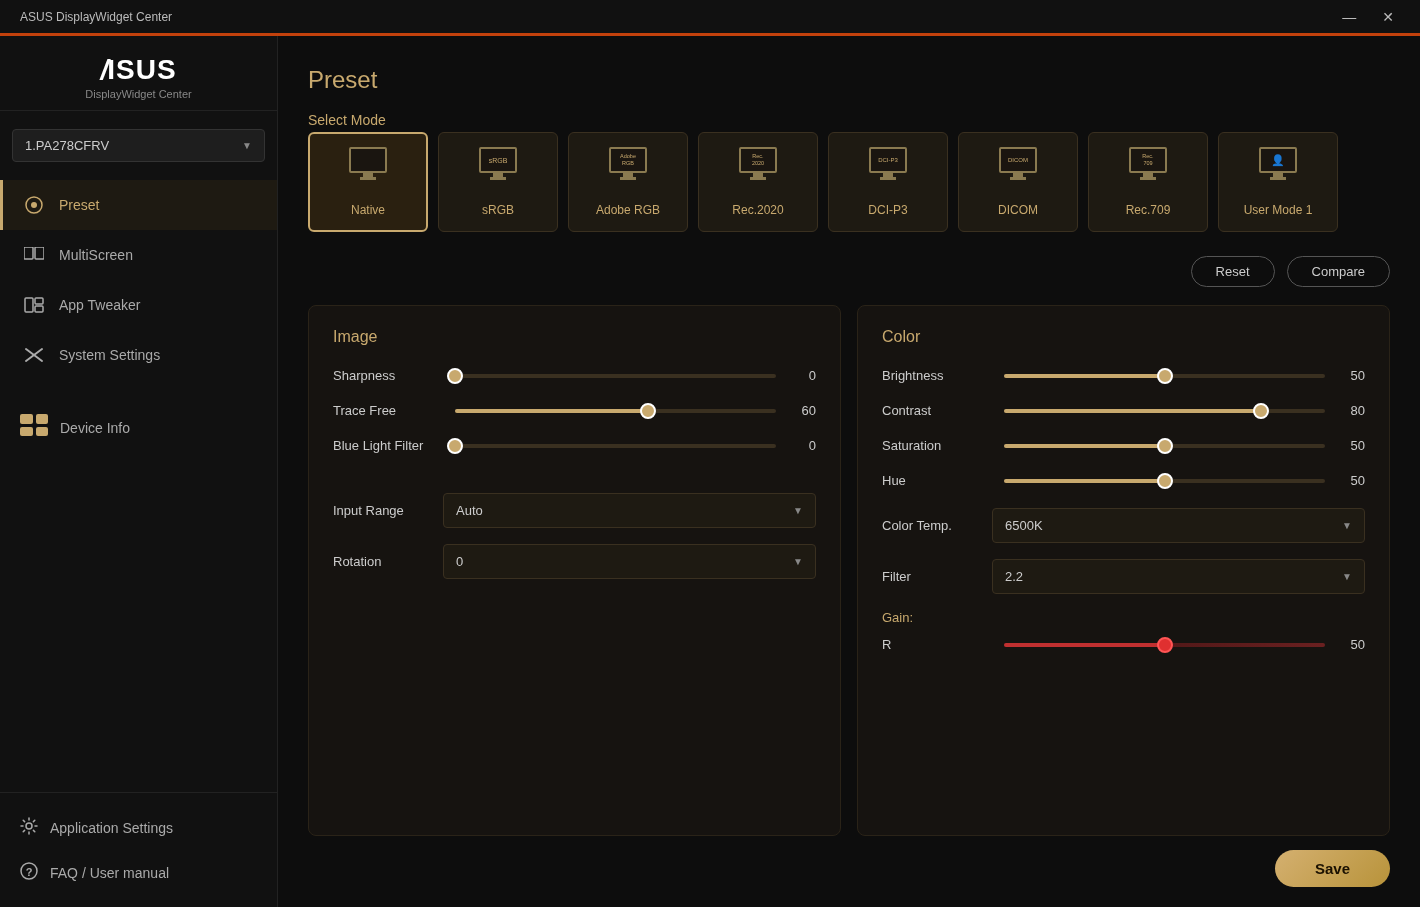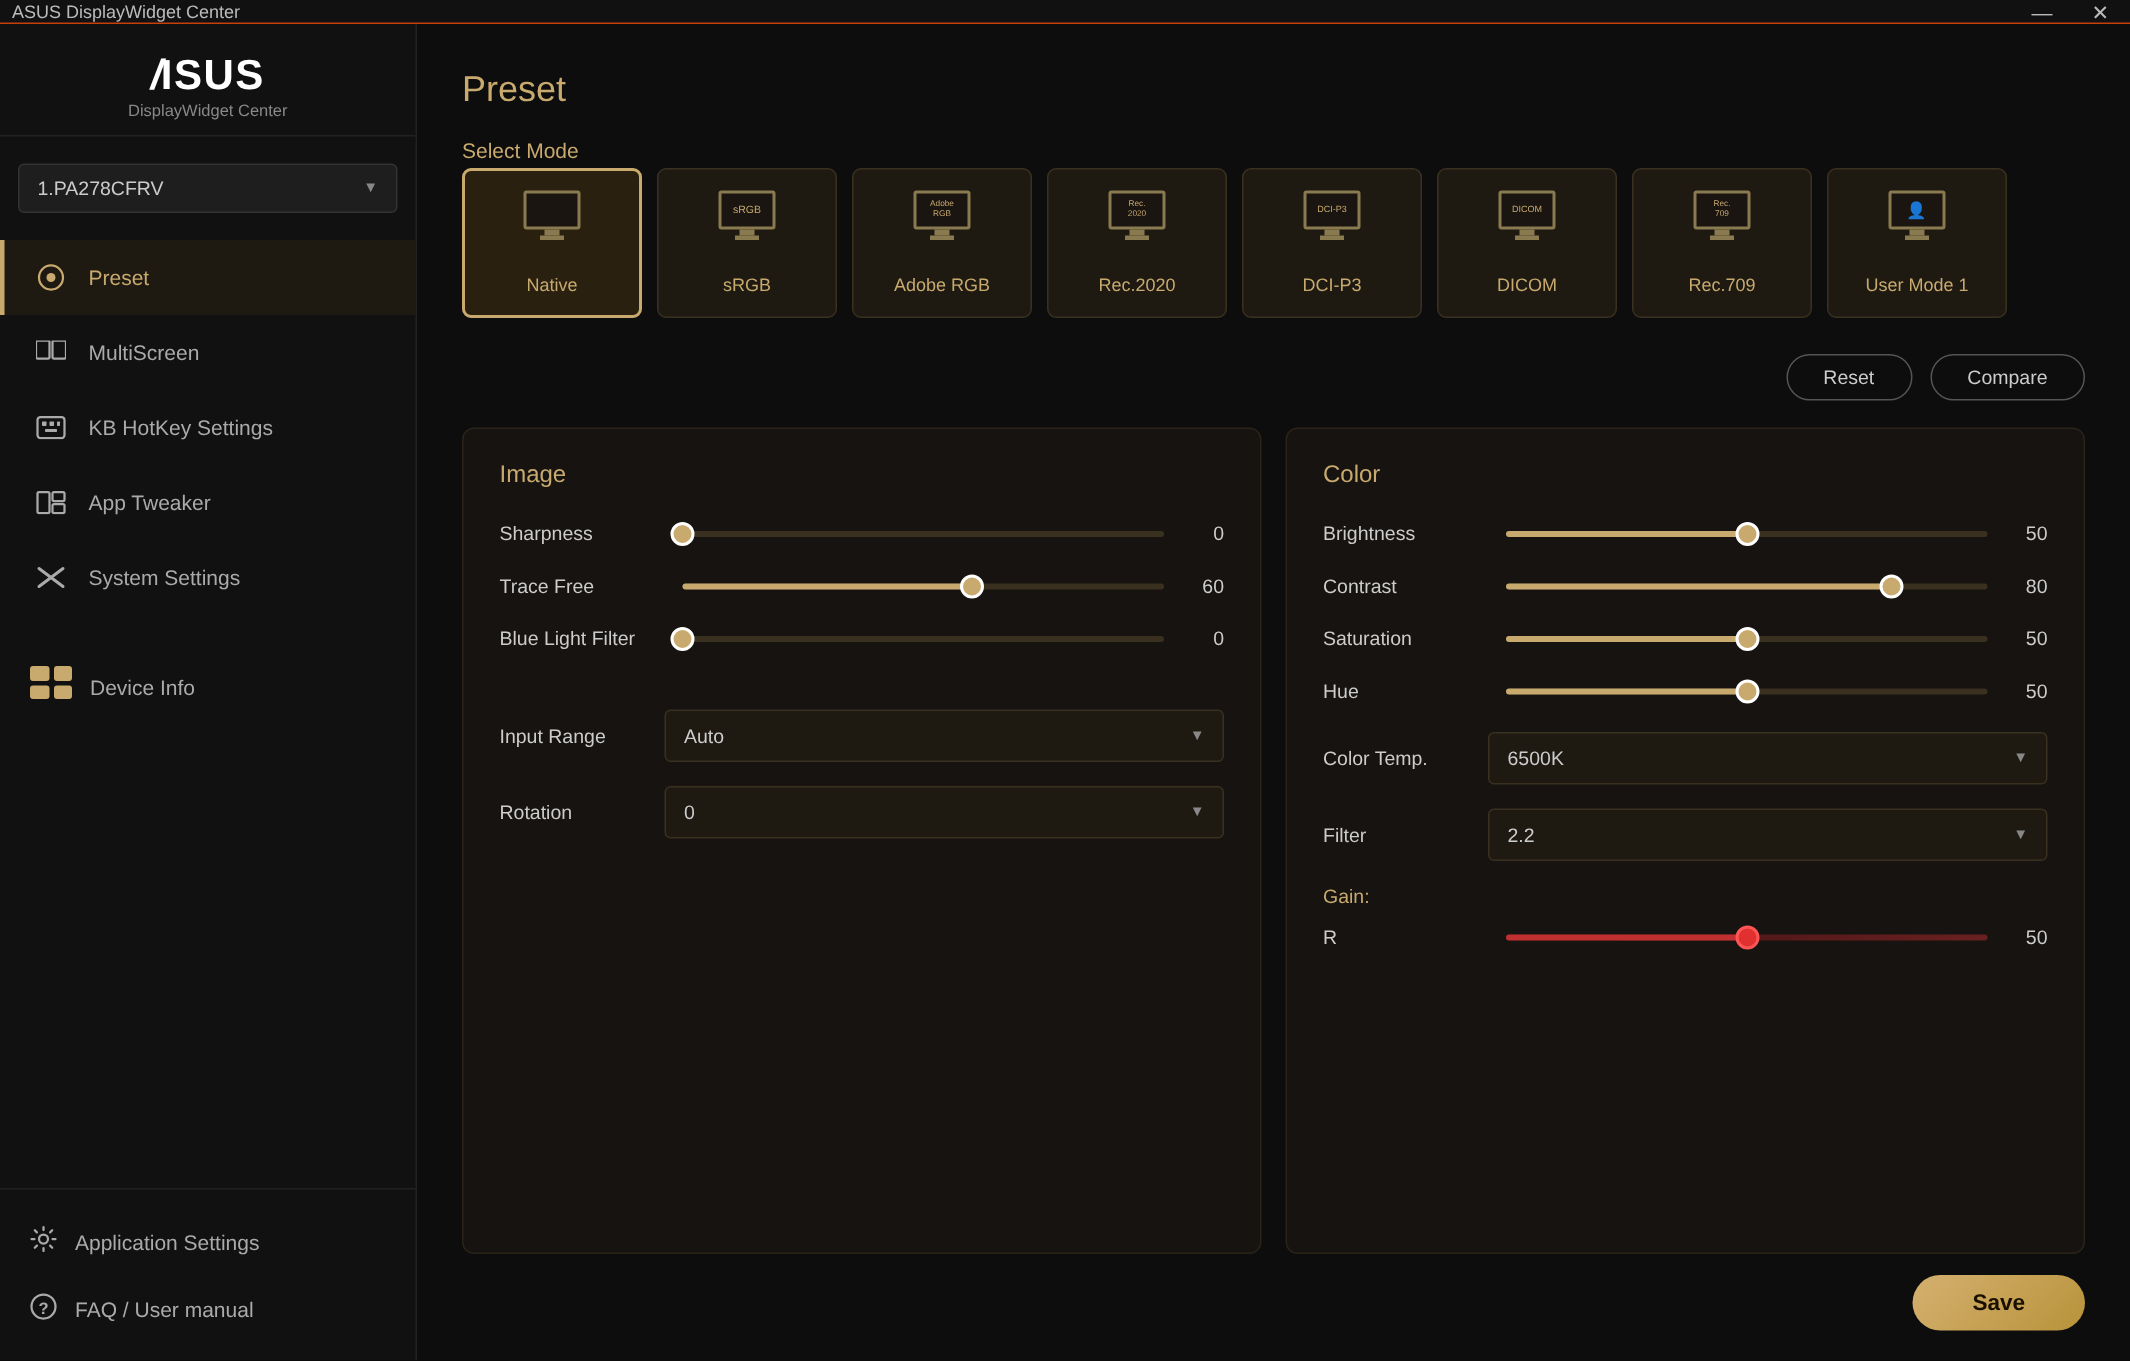--- a/index.html
+++ b/index.html
@@ -9,27 +9,27 @@
       background: #0a0a0a;
       font-family: 'Segoe UI', Arial, sans-serif;
       color: #ccc;
       overflow: hidden;
       display: flex;
       flex-direction: column;
     }
 
     
     .title-bar {
-      height: 16px;
+      height: 36px;
       background: #111;
       display: flex;
       align-items: center;
-      padding: 0 8px;
+      padding: 0 20px;
       flex-shrink: 0;
-      border-bottom: 1px solid #c2410c;
+      border-bottom: 3px solid #c2410c;
     }
     .title-bar-title {
       font-size: 12px;
       color: #bbb;
       flex: 1;
     }
     .title-bar-controls {
       display: flex;
       gap: 14px;
     }
@@ -448,32 +448,20 @@
           <svg width="20" height="16" viewBox="0 0 20 16">
               <rect x="0" y="0" width="9" height="12" rx="1" fill="none" stroke="#aaa" stroke-width="1.5"></rect>
               <rect x="11" y="0" width="9" height="12" rx="1" fill="none" stroke="#aaa" stroke-width="1.5"></rect>
             </svg>
         </span>
         <span class="nav-label">MultiScreen</span>
       </div>
       <div class="nav-item">
         <span class="nav-icon">
           <svg width="20" height="16" viewBox="0 0 20 16">
-              <rect x="1" y="1" width="18" height="14" rx="2" fill="none" stroke="#aaa" stroke-width="1.5"></rect>
-              <rect x="4" y="4" width="3" height="3" rx="0.5" fill="#aaa"></rect>
-              <rect x="9" y="4" width="3" height="3" rx="0.5" fill="#aaa"></rect>
-              <rect x="14" y="4" width="2" height="3" rx="0.5" fill="#aaa"></rect>
-              <rect x="6" y="9" width="8" height="2" rx="0.5" fill="#aaa"></rect>
-            </svg>
-        </span>
-        <span class="nav-label">KB HotKey Settings</span>
-      </div>
-      <div class="nav-item">
-        <span class="nav-icon">
-          <svg width="20" height="16" viewBox="0 0 20 16">
               <rect x="1" y="1" width="8" height="14" rx="1" fill="none" stroke="#aaa" stroke-width="1.5"></rect>
               <rect x="11" y="1" width="8" height="6" rx="1" fill="none" stroke="#aaa" stroke-width="1.5"></rect>
               <rect x="11" y="9" width="8" height="6" rx="1" fill="none" stroke="#aaa" stroke-width="1.5"></rect>
             </svg>
         </span>
         <span class="nav-label">App Tweaker</span>
       </div>
       <div class="nav-item">
         <span class="nav-icon">
           <svg width="20" height="20" viewBox="0 0 20 20">

